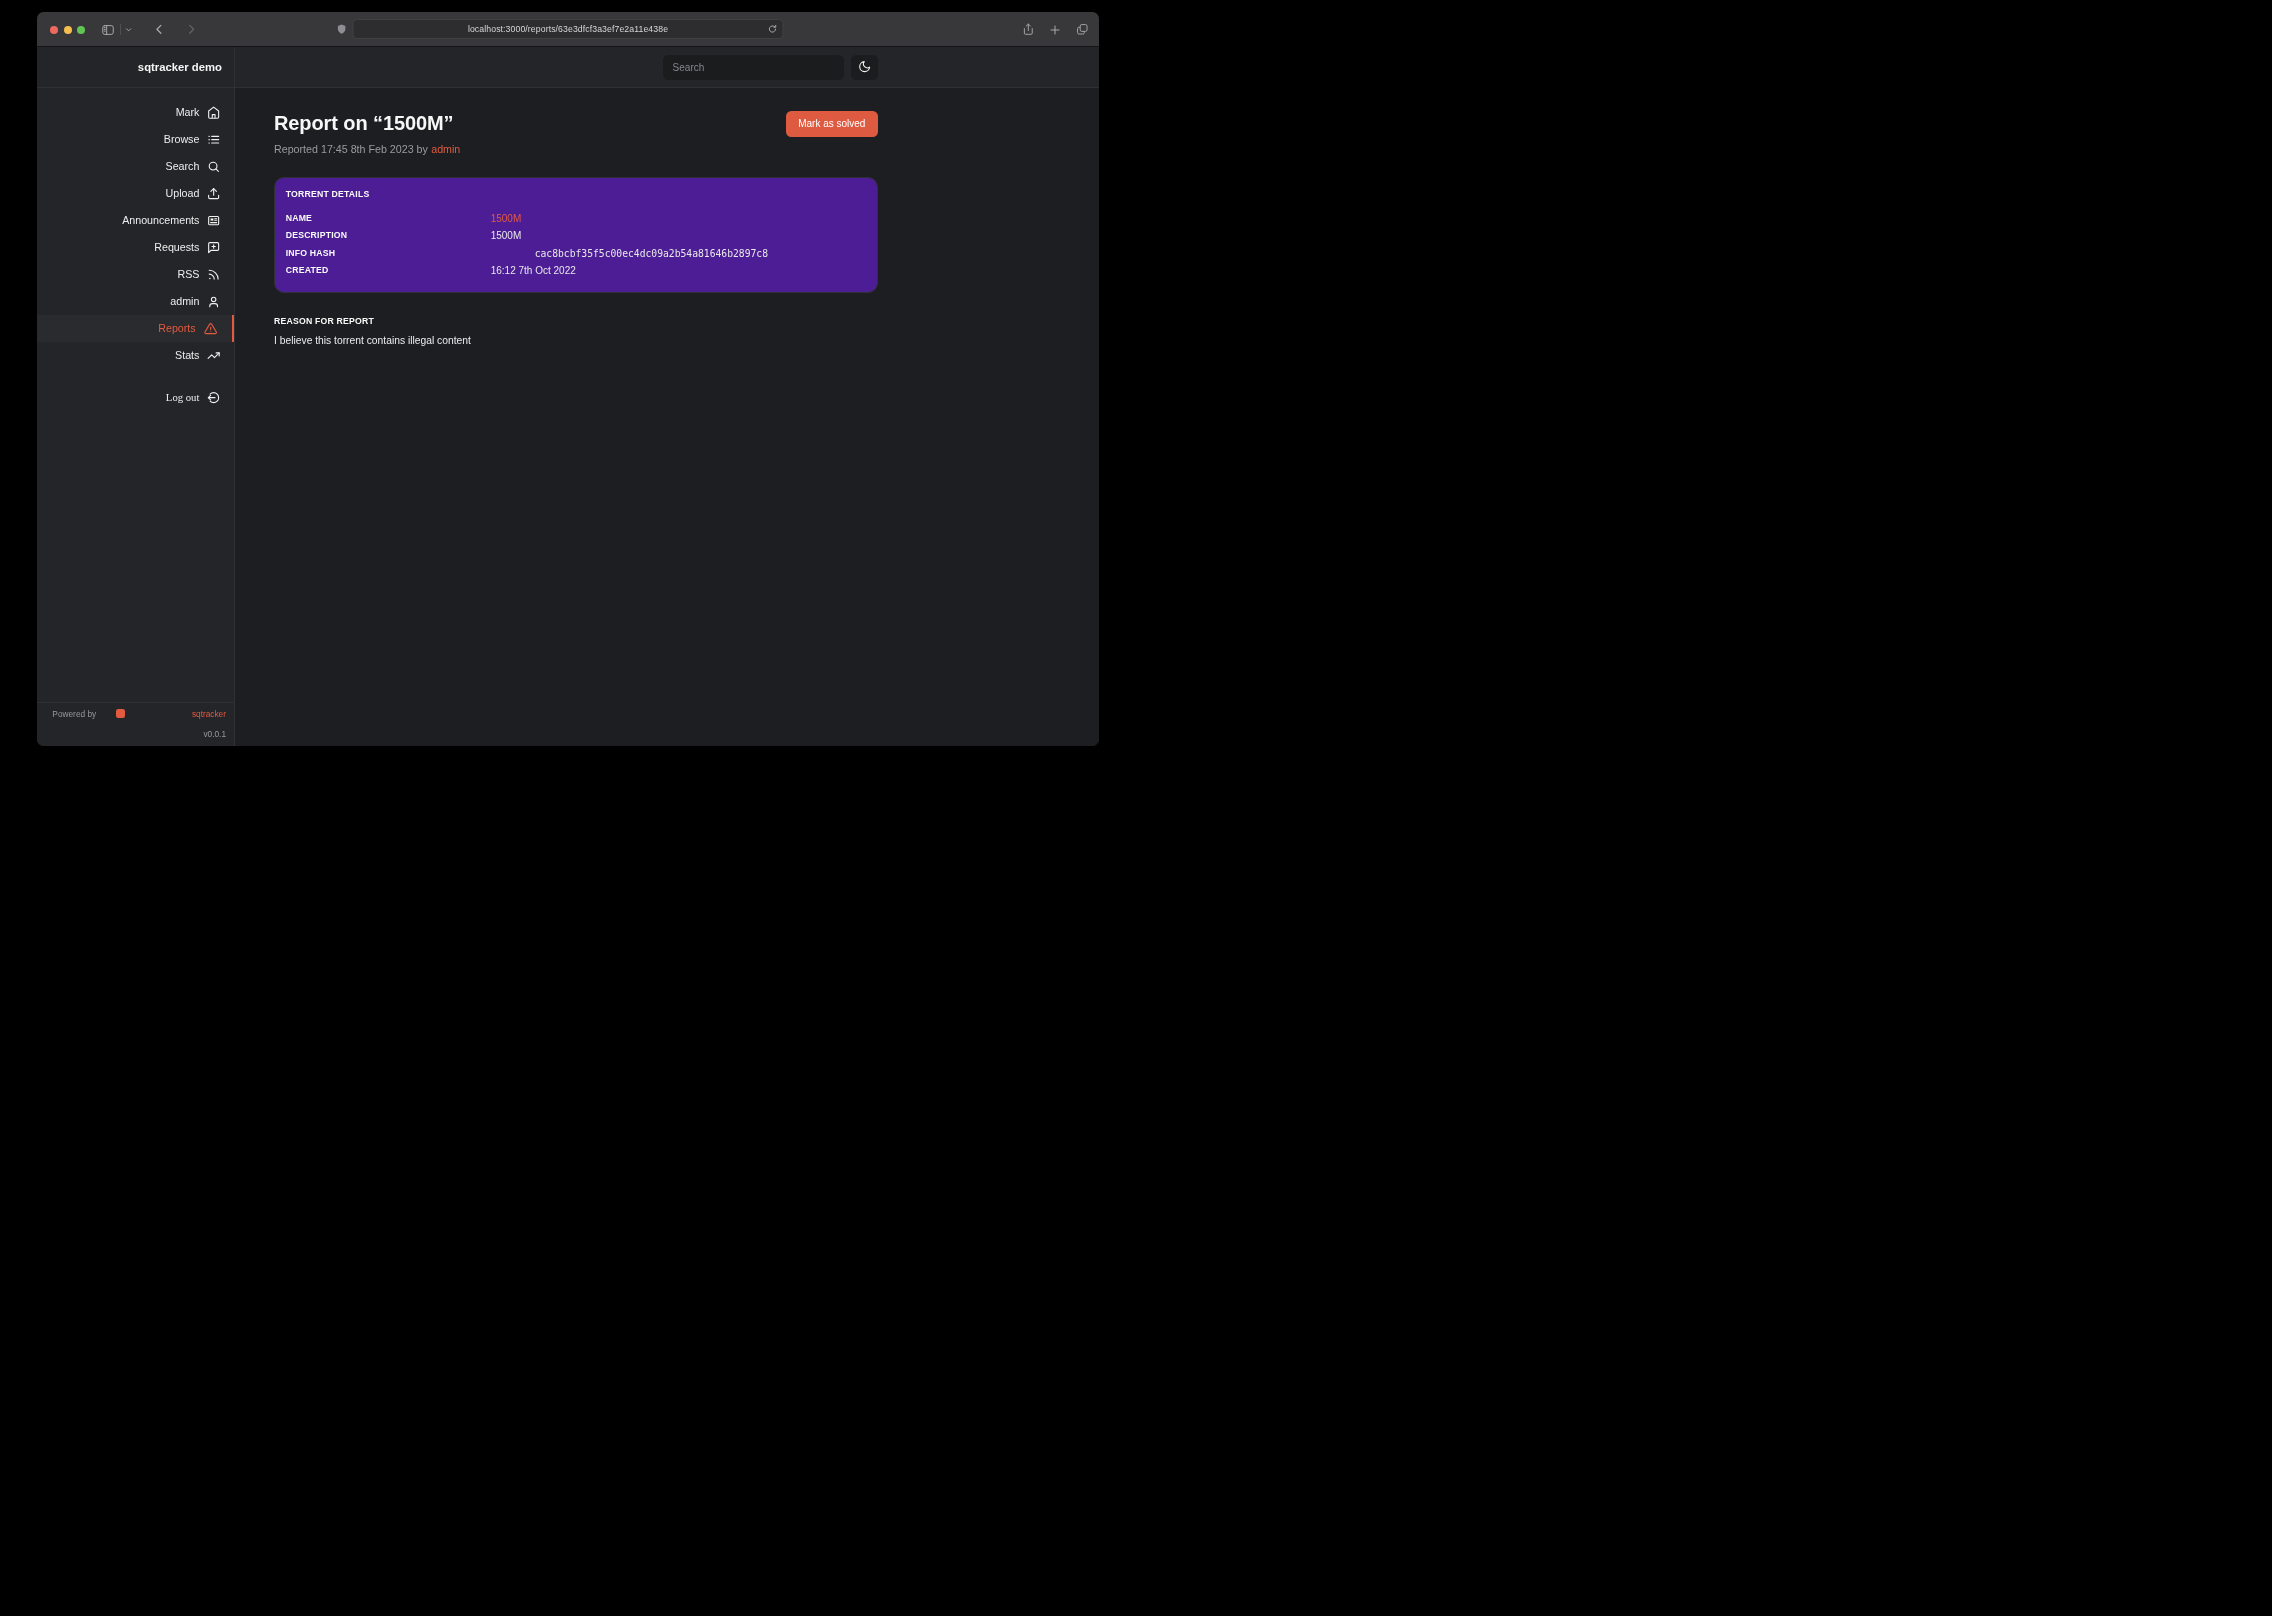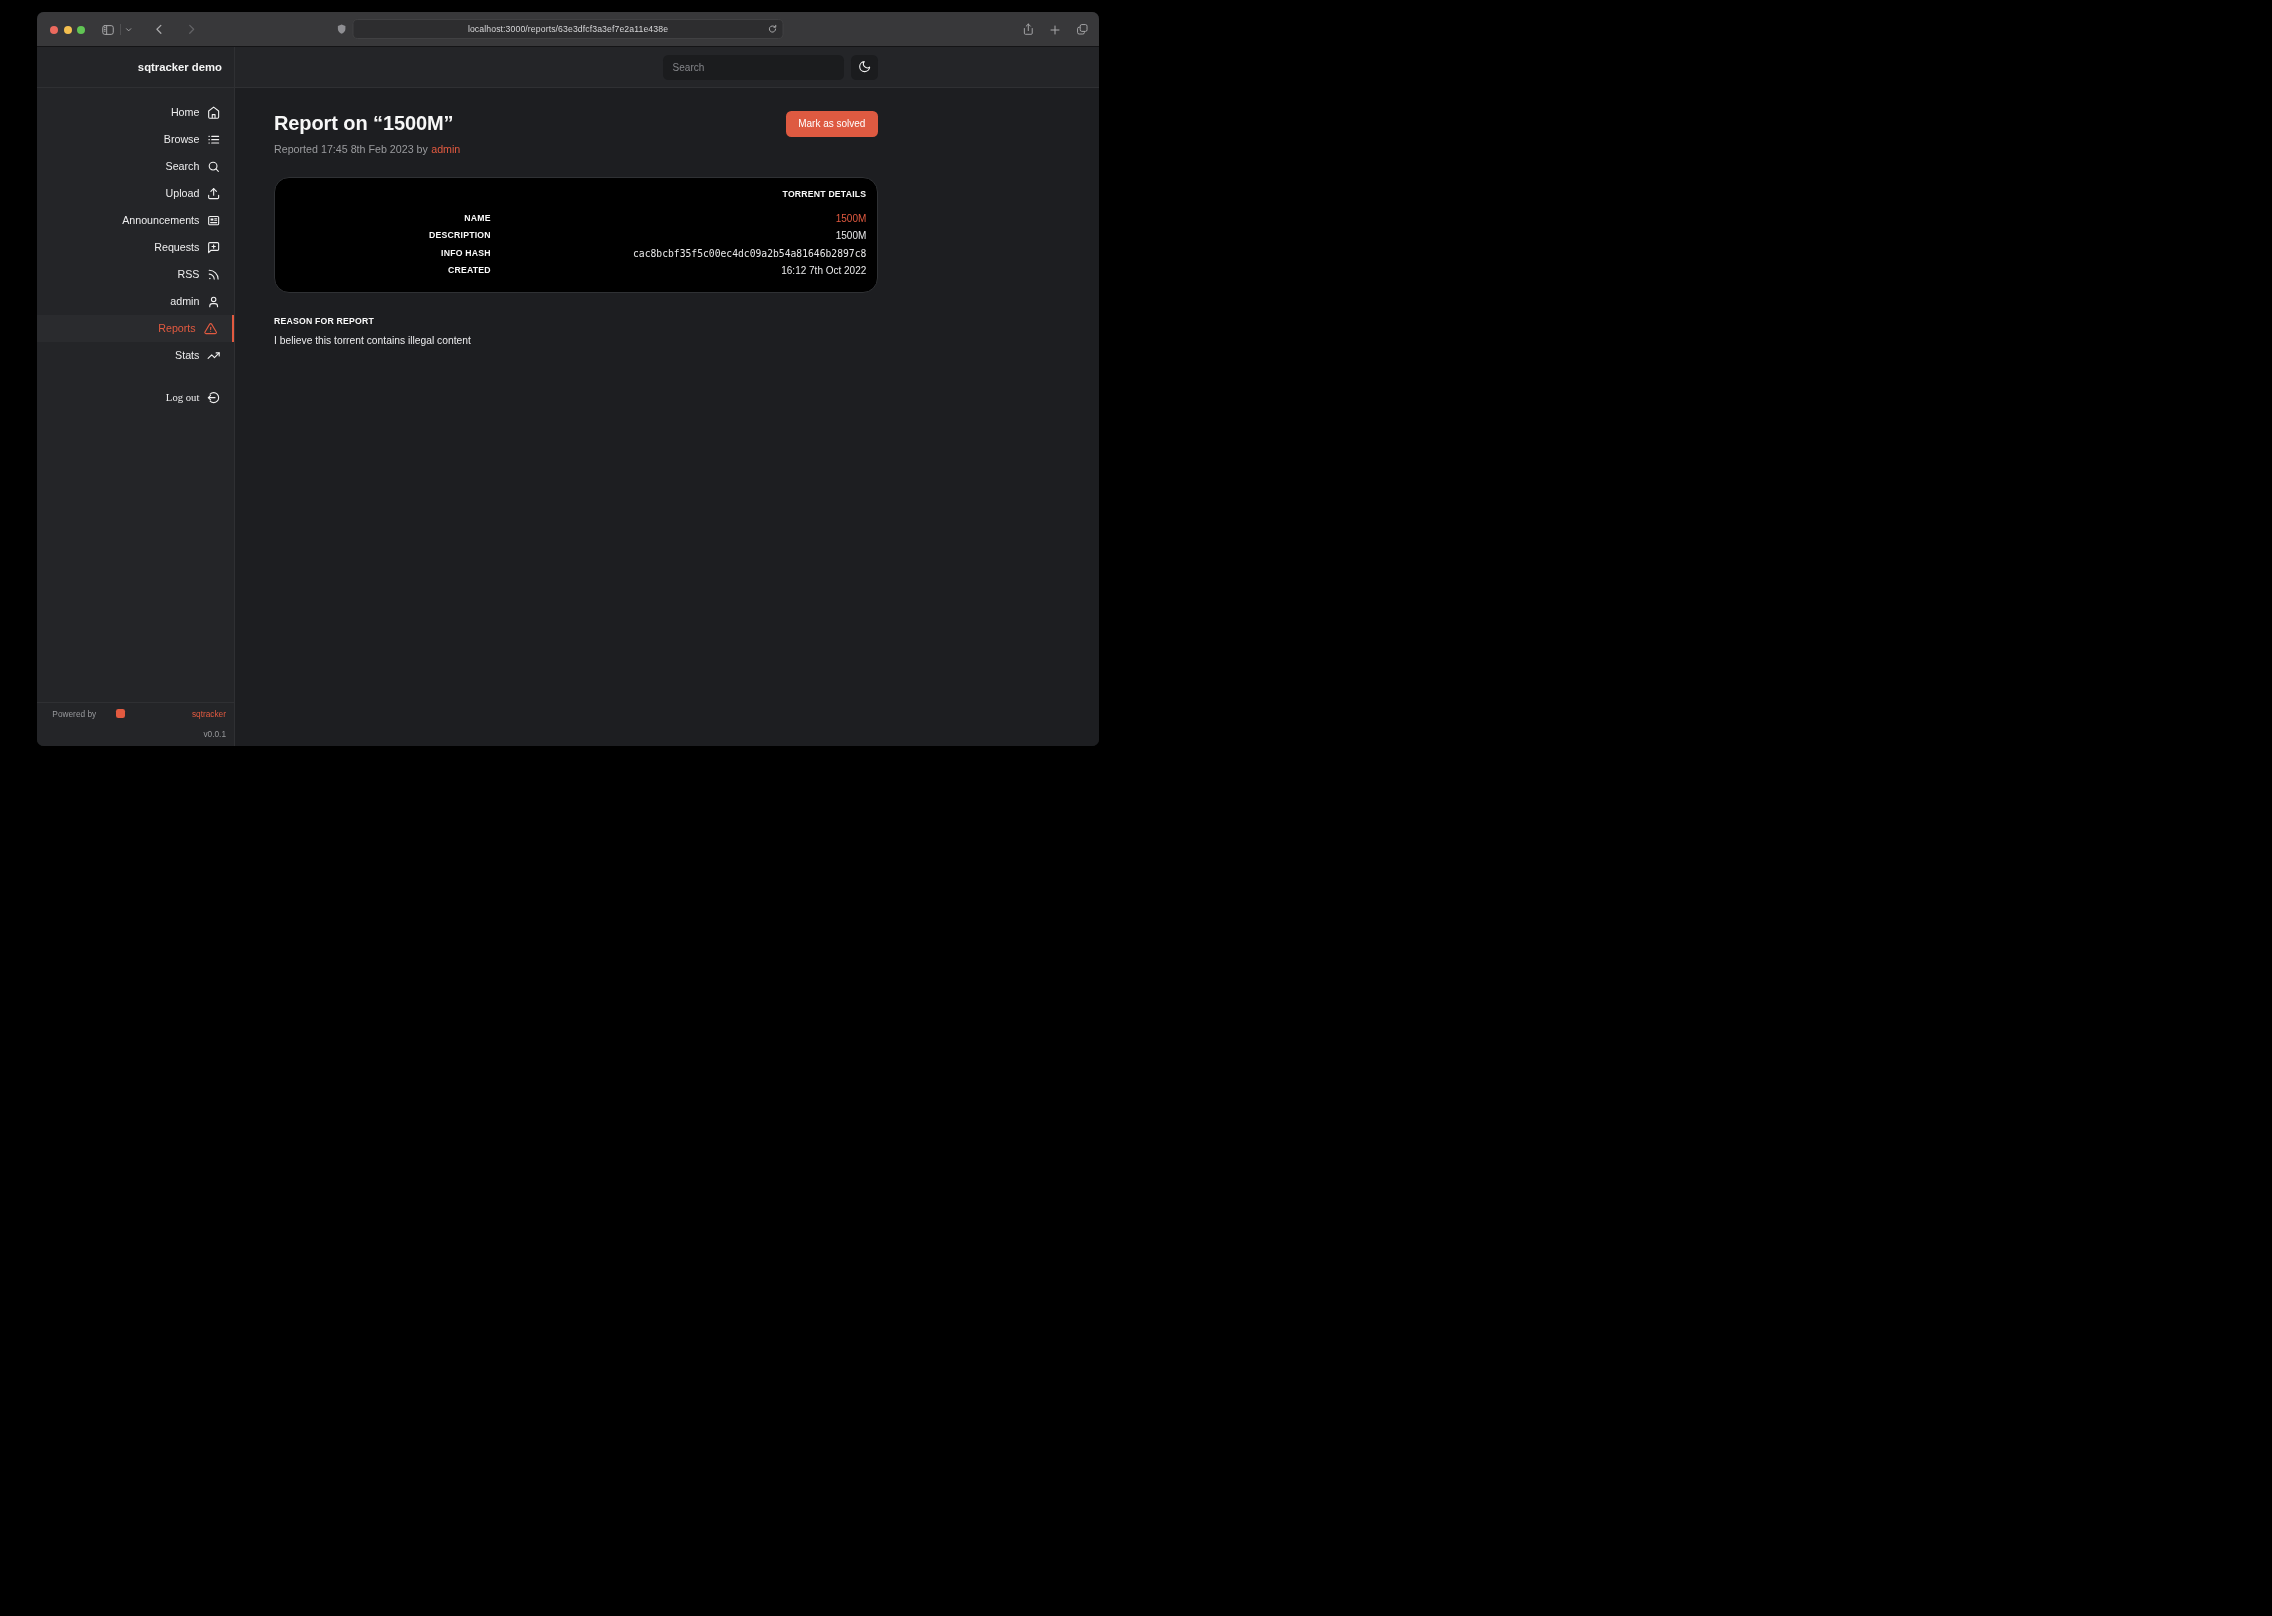--- a/index.html
+++ b/index.html
@@ -46,21 +46,21 @@
   .sf-version { margin-top:10px; }
 
   
   .main { padding:22.6px 0 0 21px; overflow:hidden; }
   .content { width:622px;padding-left:18px; }
   .title-row { display:flex; justify-content:space-between; align-items:flex-start; }
   .page-title { font-size:20px; font-weight:700; color:#f7f7f7; letter-spacing:-0.1px; line-height:25px; }
   .solve-btn { height:26px; padding:0 12.6px; border:none; border-radius:5.3px; background:#de5a41; color:#fff; font-size:10px; font-family:inherit; }
   .subtitle { margin-top:6.7px; display:flex; gap:3.3px; font-size:10.7px; color:#9a9b9e; }
   .subtitle .link { color:#e25a40; }
-  .panel { margin-top:22px; border:0.7px solid #2f3134; border-radius:15px; padding:10.7px 10.7px 12px; background:#000000;text-align:right; }
+  .panel { margin-top:22px; border:0.7px solid #2f3134; border-radius:10px; padding:10.7px 10.7px 12px; background:#4c1d95; }
   .panel-heading { font-size:8.7px; font-weight:700; color:#fafafa; letter-spacing:0.2px; margin-bottom:10.7px; }
   .drow { display:grid; grid-template-columns:205px 1fr; line-height:17.6px; }
   .dlabel { font-size:8.7px; font-weight:700; color:#fafafa; letter-spacing:0.2px; }
   .dvalue { font-size:10px; color:#e9e9ea; }
   .dvalue.link { color:#e25a40; }
   .dvalue.mono { font-family:"DejaVu Sans Mono","Liberation Mono",monospace; font-size:9.7px;margin-left:44px; }
   .reason-heading { margin-top:22.6px; font-size:8.7px; font-weight:700; color:#fafafa; letter-spacing:0.2px; }
   .reason-text { margin-top:9.3px; font-size:10.3px; color:#ececee; }
 
   svg { display:block; }
@@ -153,21 +153,21 @@
           <button class="moon-btn">
             <svg width="13.3" height="13.3" viewBox="0 0 24 24" fill="none" stroke="currentColor" stroke-width="2" stroke-linecap="round" stroke-linejoin="round">
                 <path d="M21 12.79A9 9 0 1 1 11.21 3 7 7 0 0 0 21 12.79z"></path>
               </svg>
           </button>
         </div>
       </div>
 
       <div class="sidebar">
         <div class="nav-item">
-          <span>Home</span>
+          <span>Mark</span>
           <span class="nicon">
               <svg width="13.3" height="13.3" viewBox="0 0 24 24" fill="none" stroke="currentColor" stroke-width="2" stroke-linecap="round" stroke-linejoin="round">
                 <path d="m3 9 9-7 9 7v11a2 2 0 0 1-2 2H5a2 2 0 0 1-2-2z"></path>
                 <path d="M9.5 21v-5.5h5V21"></path>
               </svg>
             </span>
         </div>
         <div class="nav-item">
           <span>Browse</span>
           <span class="nicon">

